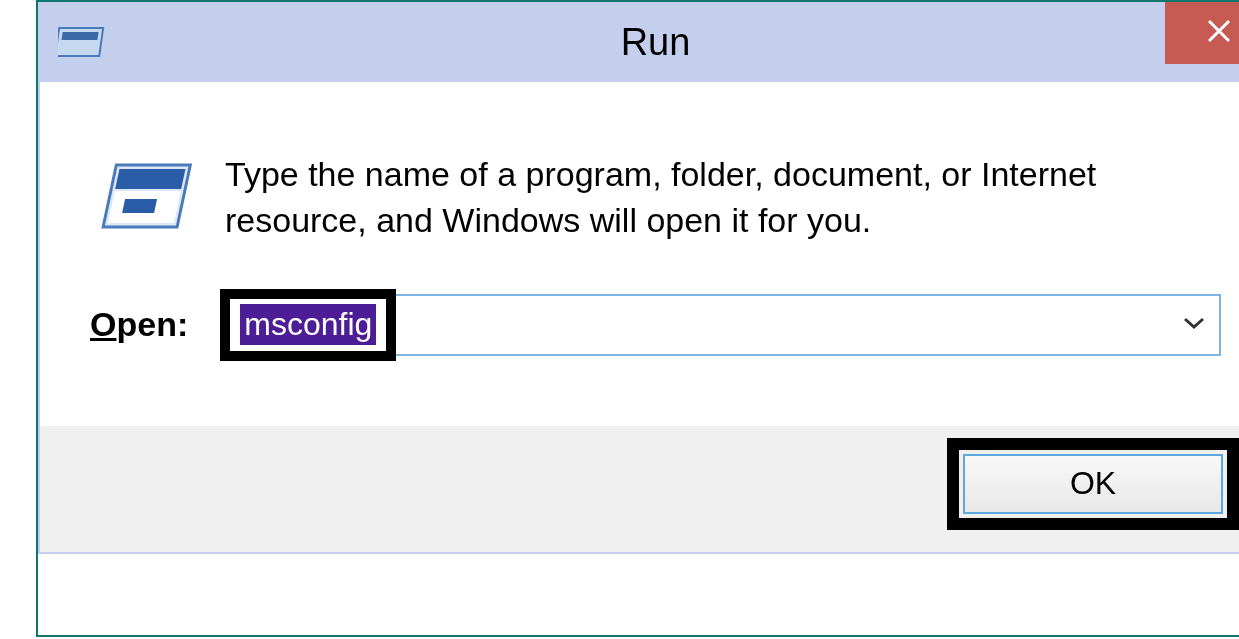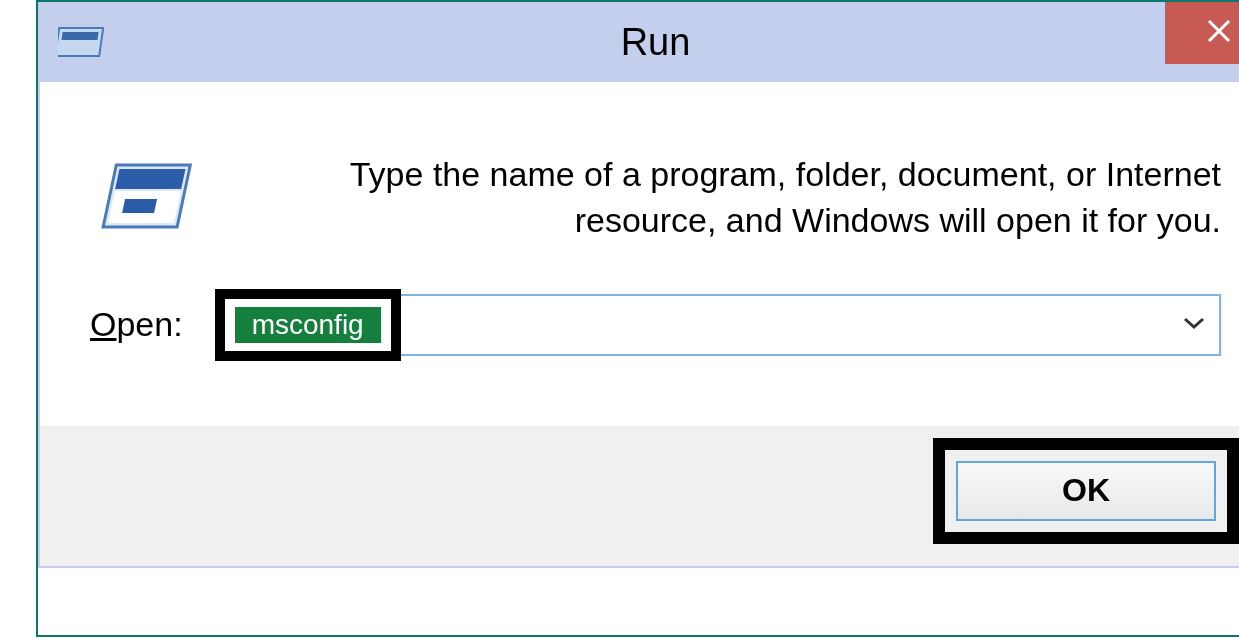--- a/index.html
+++ b/index.html
@@ -77,31 +77,31 @@
       height: 85px;
       flex-shrink: 0;
       margin-left: 10px;
       margin-top: 5px;
     }
     .description {
       font-size: 34px;
       color: #000;
       line-height: 1.35;
       font-weight: 400;
-      text-align: right;
     }
     .input-row {
       display: flex;
       align-items: center;
       gap: 40px;
       margin-bottom: 30px;
     }
     .open-label {
       font-size: 34px;
       color: #000;
+      font-weight: bold;
     }
     .open-label .underline {
       text-decoration: underline;
     }
     .combo-wrap {
       flex: 1;
       position: relative;
       height: 62px;
       border: 2px solid #7eb4e4;
       display: flex;
@@ -119,24 +119,24 @@
       border: 10px solid #000;
       padding: 0 10px;
       height: 72px;
       display: flex;
       align-items: center;
       margin-left: -10px;
       margin-top: -5px;
       margin-bottom: -5px;
     }
     .selected-text {
-      background: #15803d;
+      background: #4c1d95;
       color: #fff;
-      font-size: 28px;
-      padding: 2px 17px;
+      font-size: 32px;
+      padding: 2px 4px;
     }
     .dropdown-arrow {
       width: 50px;
       height: 100%;
       display: flex;
       align-items: center;
       justify-content: center;
       cursor: pointer;
     }
     .button-bar {
@@ -158,23 +158,22 @@
       cursor: pointer;
       display: flex;
       align-items: center;
       justify-content: center;
     }
     .btn.primary {
       border: 2px solid #5fa8df;
     }
     .ok-highlight {
       border: 12px solid #000;
-      padding: 11px;
+      padding: 4px;
       margin: -18px;
-      font-weight: bold;
     }
     .btn .ul {
       text-decoration: underline;
     }
   </style>
 </head>
 <body>
 
 <div class="dialog">
 

